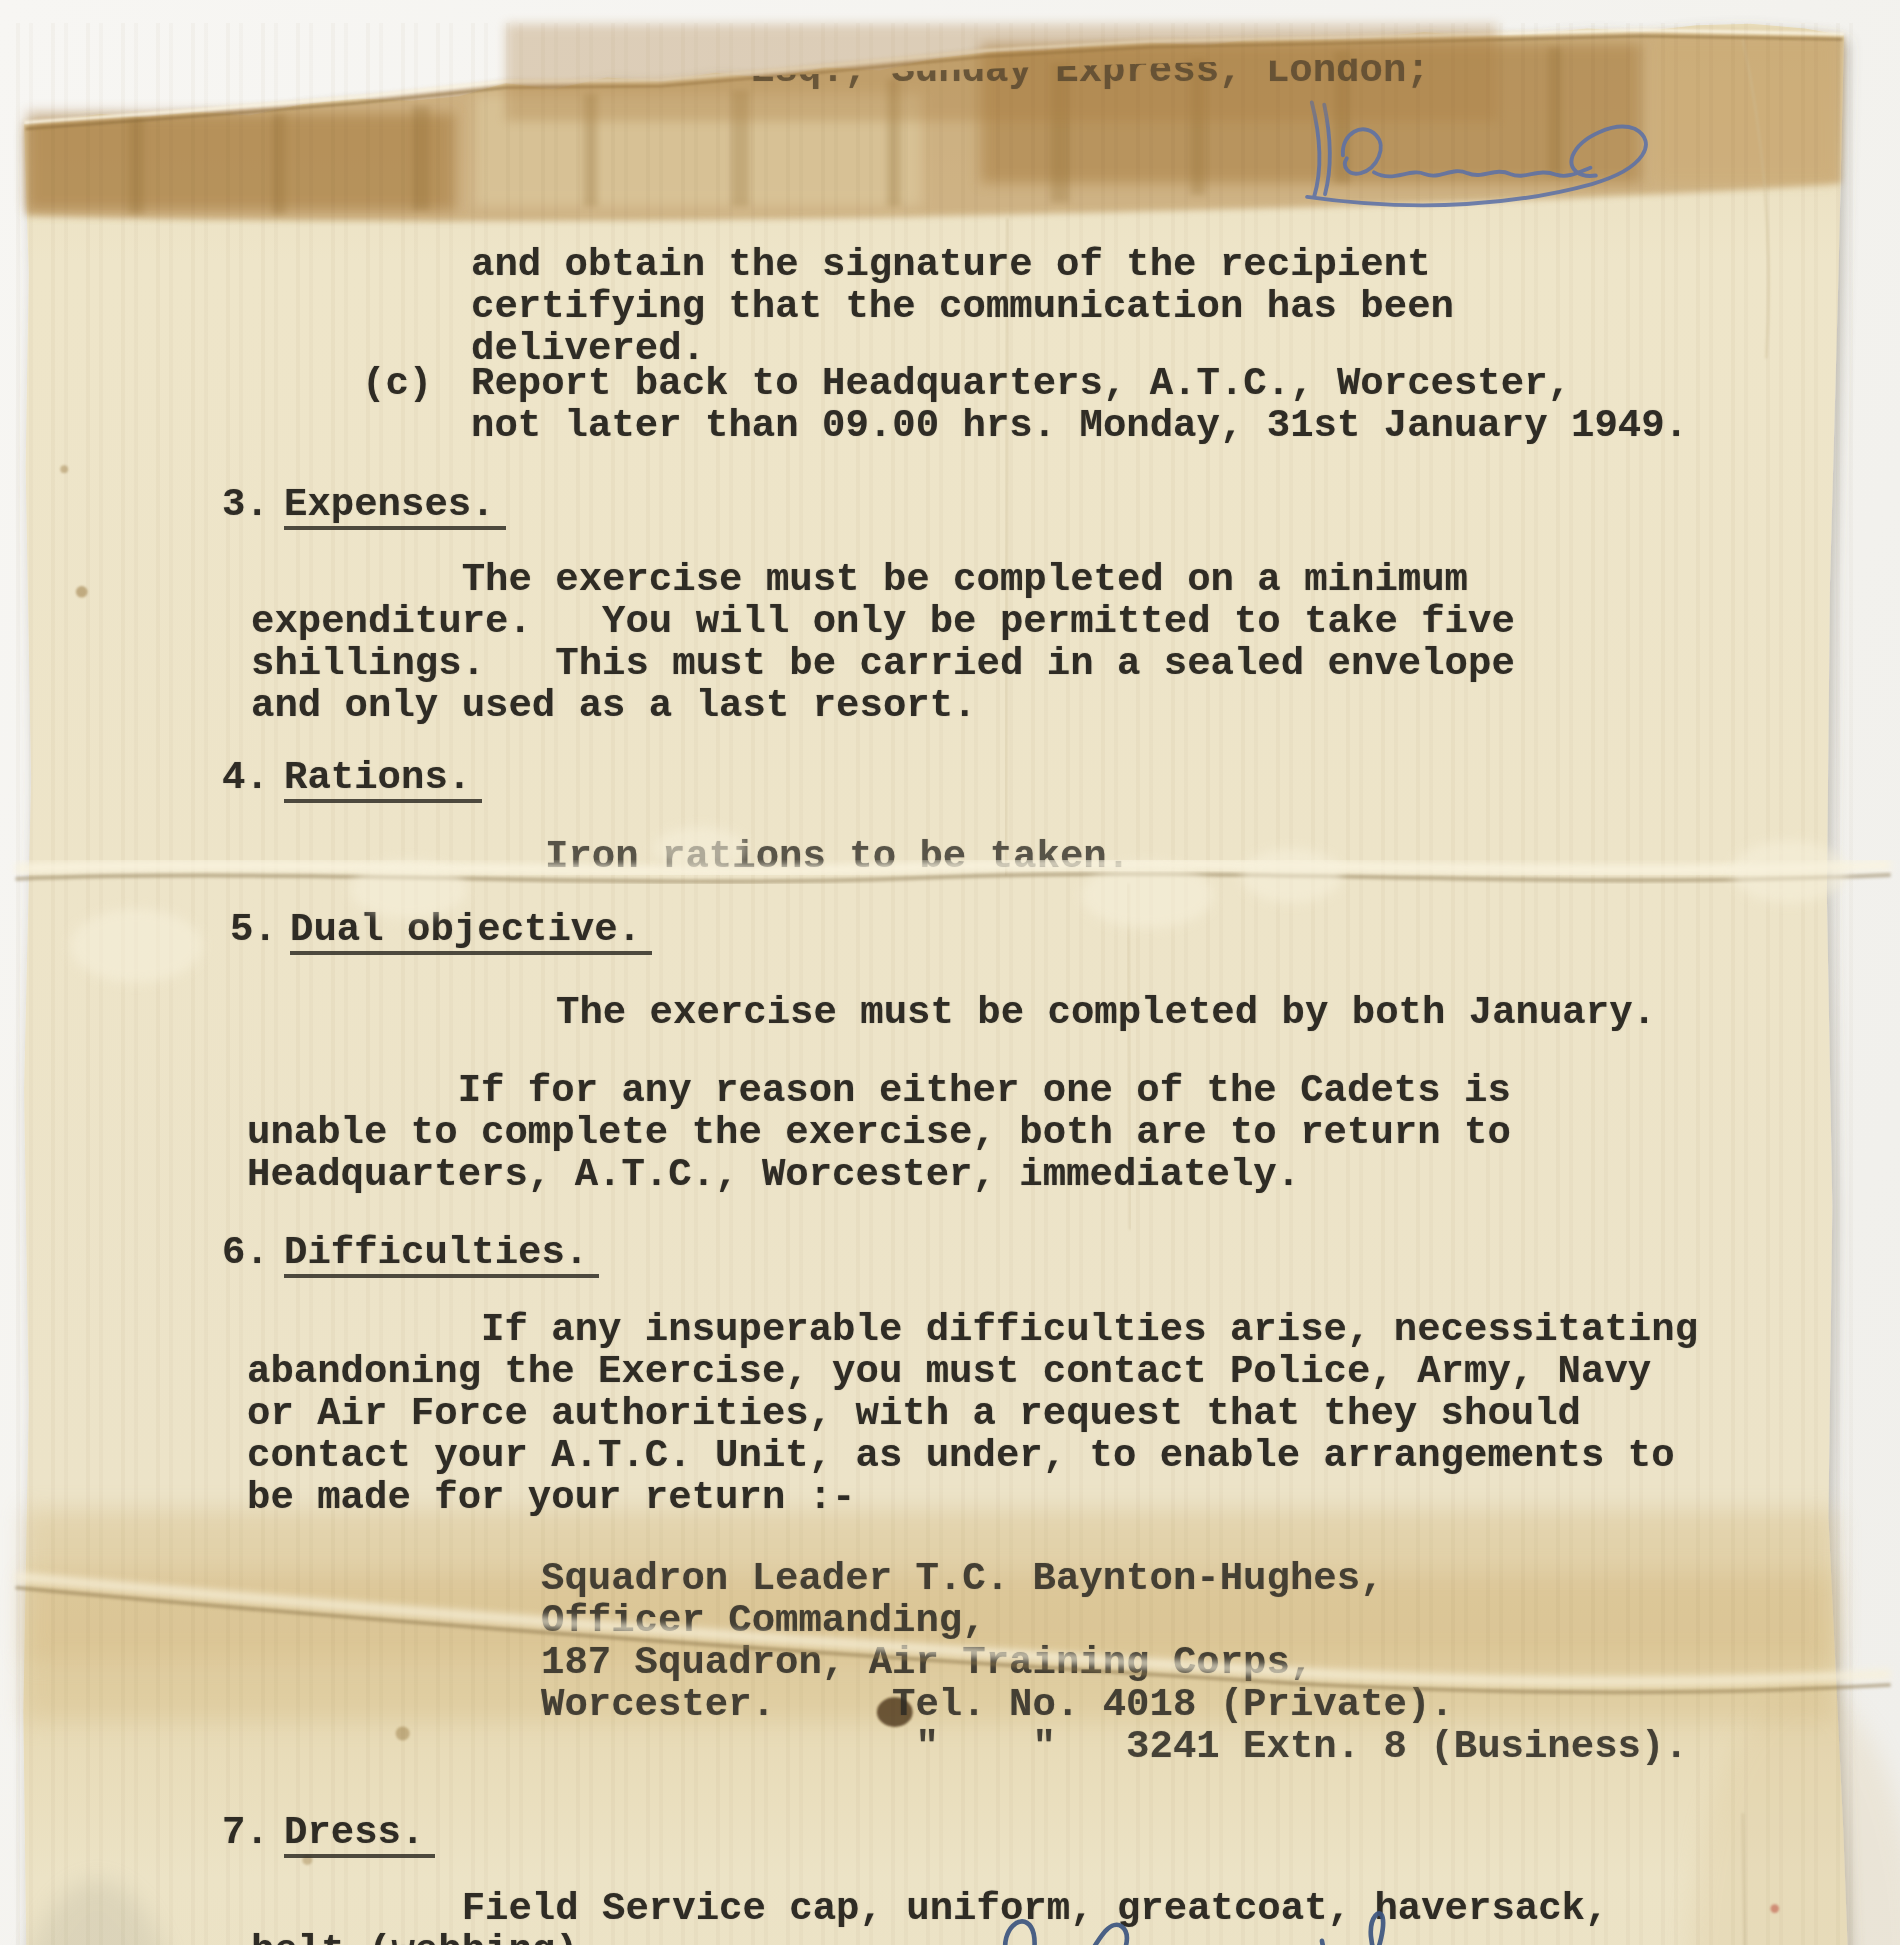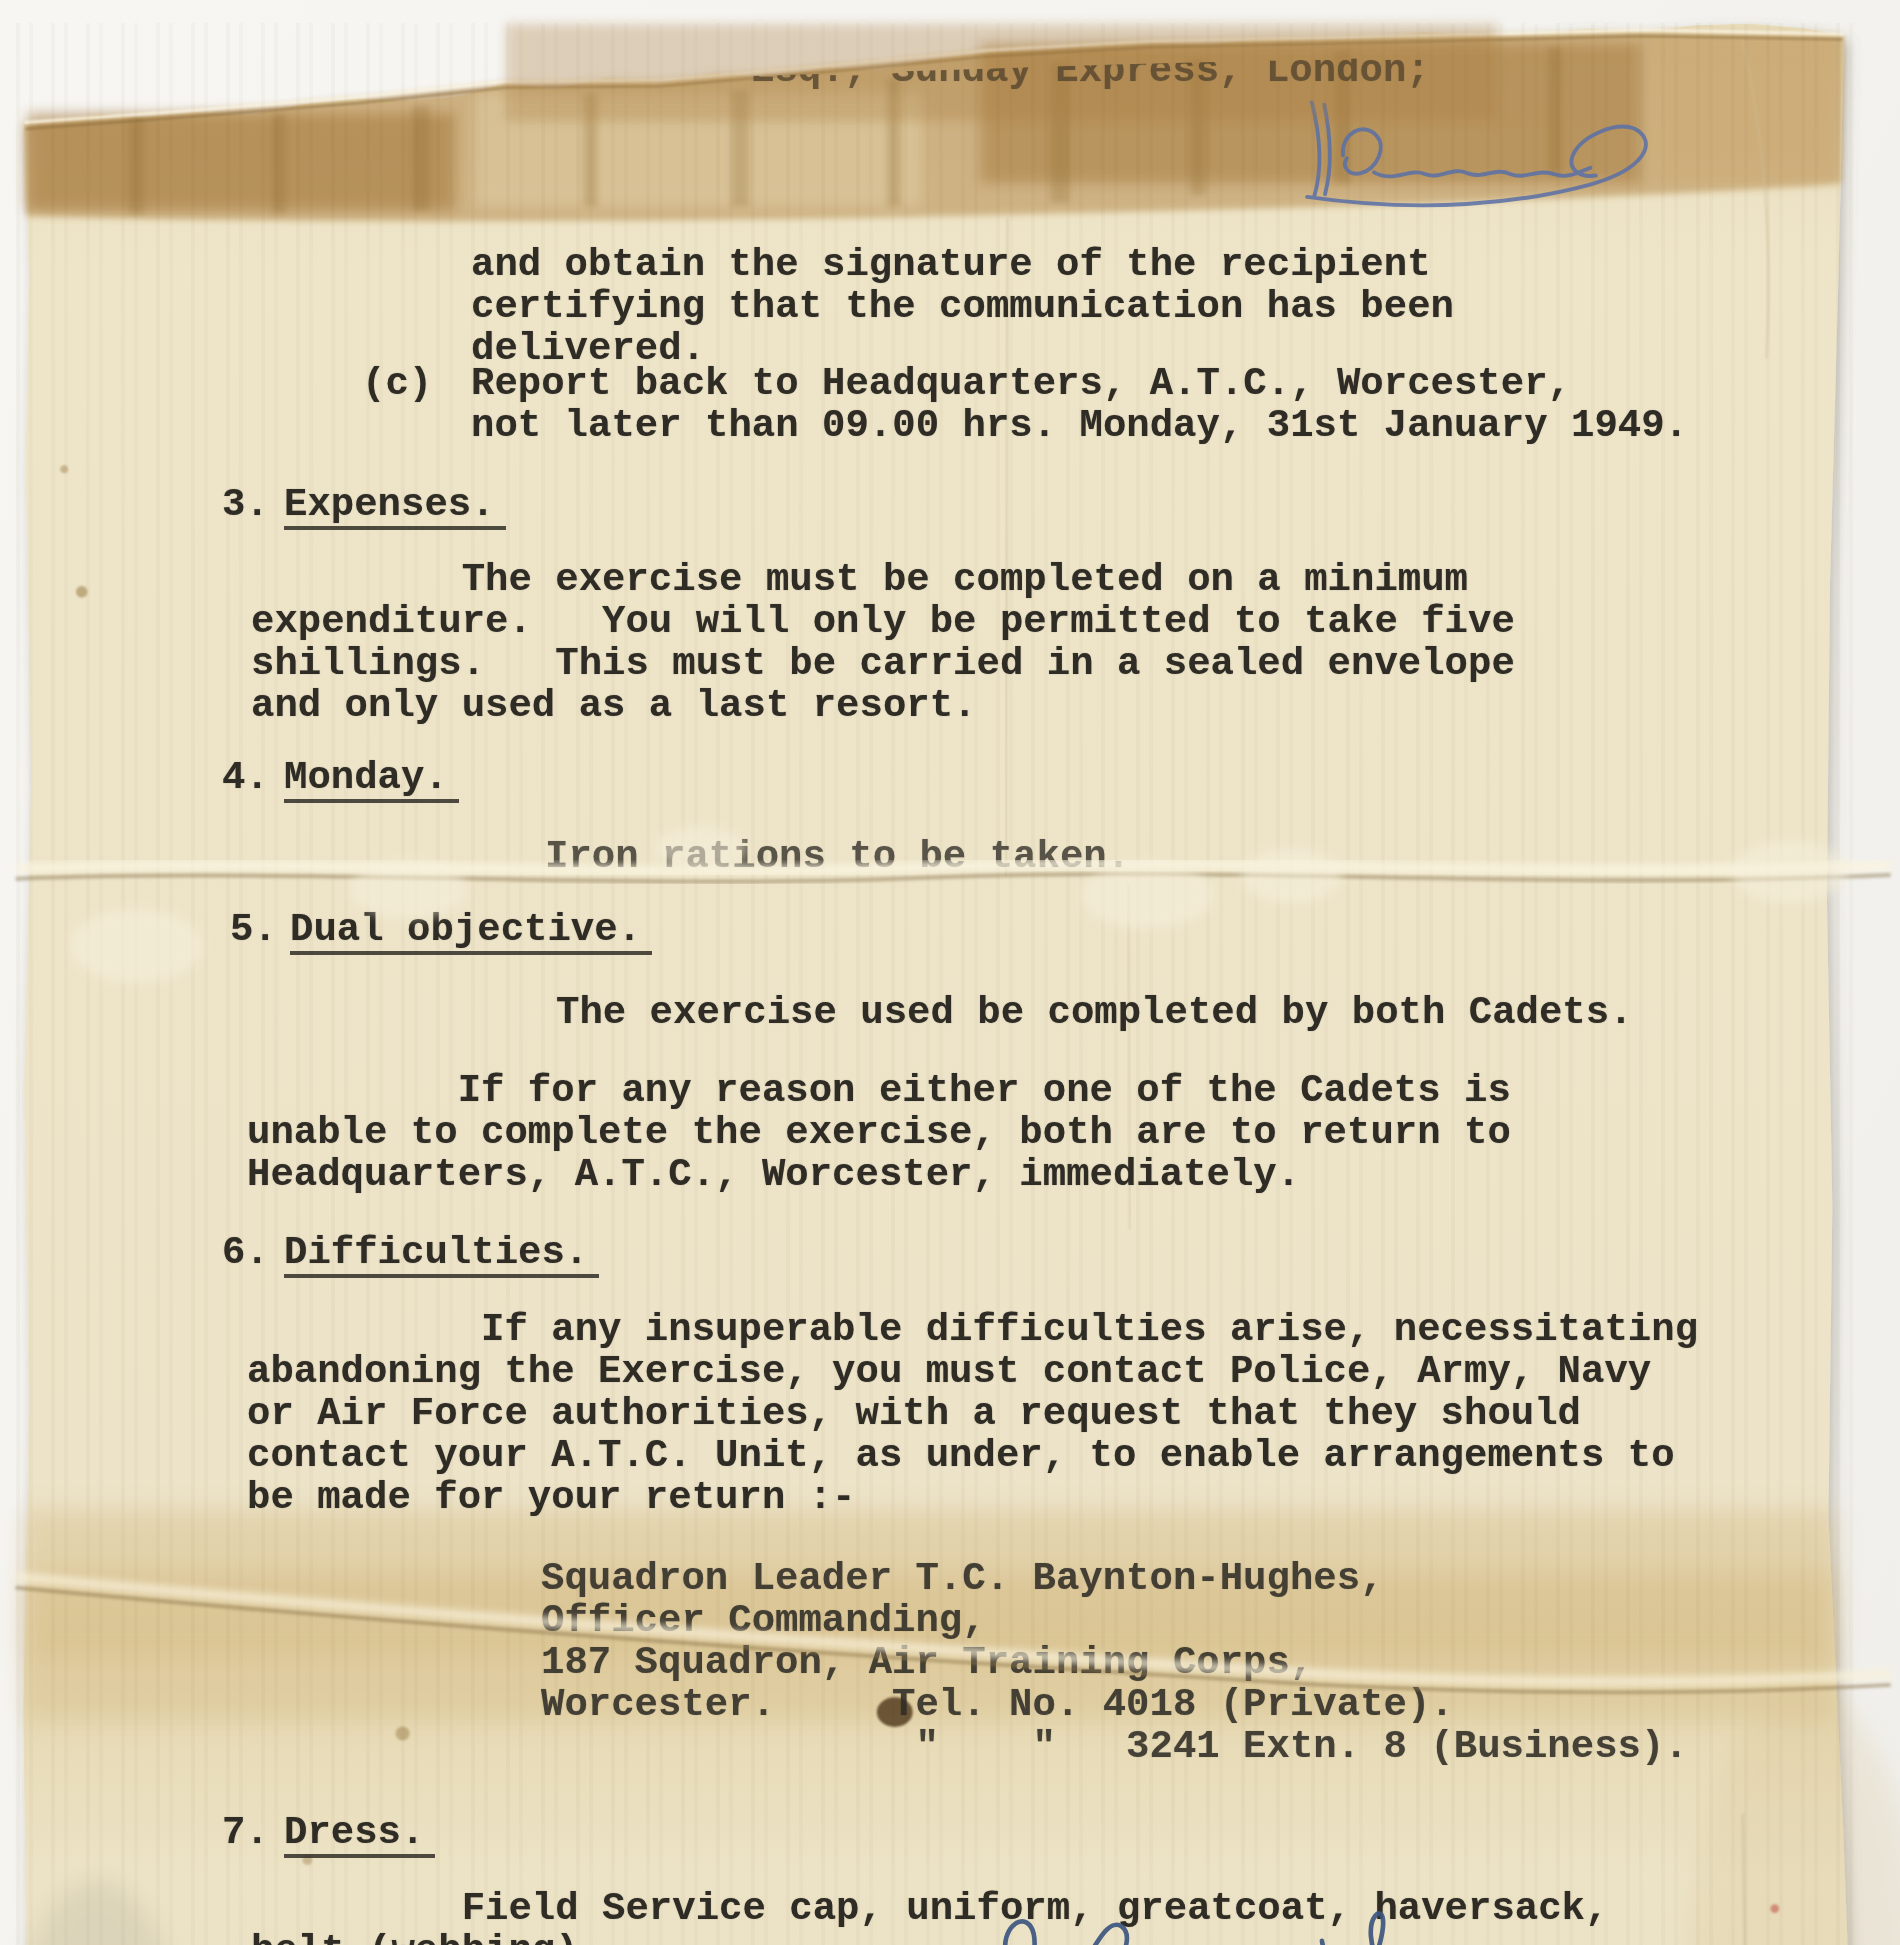--- a/index.html
+++ b/index.html
@@ -116,26 +116,26 @@
 not later than 09.00 hrs. Monday, 31st January 1949.</div>
 
   <div class="t" style="left:222px;top:484px;">3.</div>
   <div class="t" style="left:284px;top:484px;"><span class="head">Expenses.</span></div>
   <div class="t" style="left:251px;top:559px;">         The exercise must be completed on a minimum
 expenditure.   You will only be permitted to take five
 shillings.   This must be carried in a sealed envelope
 and only used as a last resort.</div>
 
   <div class="t" style="left:222px;top:757px;">4.</div>
-  <div class="t" style="left:284px;top:757px;"><span class="head">Monday.</span></div>
+  <div class="t" style="left:284px;top:757px;"><span class="head">Rations.</span></div>
   <div class="t damaged" style="left:545px;top:836px;">Iron rations to be taken.</div>
 
   <div class="t" style="left:230px;top:909px;">5.</div>
   <div class="t" style="left:290px;top:909px;"><span class="head">Dual objective.</span></div>
-  <div class="t" style="left:556px;top:992px;">The exercise used be completed by both Cadets.</div>
+  <div class="t" style="left:556px;top:992px;">The exercise must be completed by both January.</div>
   <div class="t" style="left:247px;top:1070px;">         If for any reason either one of the Cadets is
 unable to complete the exercise, both are to return to
 Headquarters, A.T.C., Worcester, immediately.</div>
 
   <div class="t" style="left:222px;top:1232px;">6.</div>
   <div class="t" style="left:284px;top:1232px;"><span class="head">Difficulties.</span></div>
   <div class="t" style="left:247px;top:1309px;">          If any insuperable difficulties arise, necessitating
 abandoning the Exercise, you must contact Police, Army, Navy
 or Air Force authorities, with a request that they should
 contact your A.T.C. Unit, as under, to enable arrangements to

